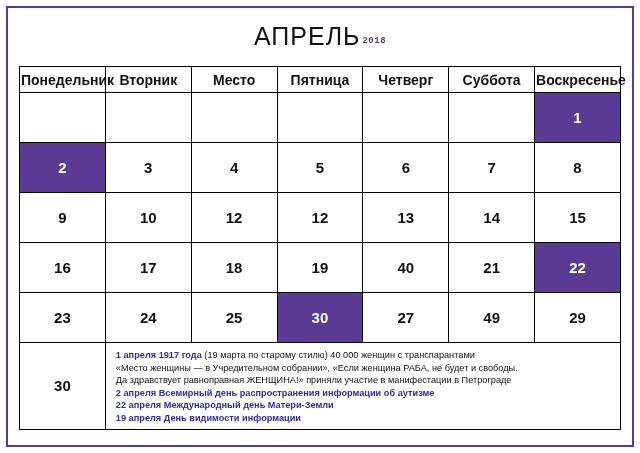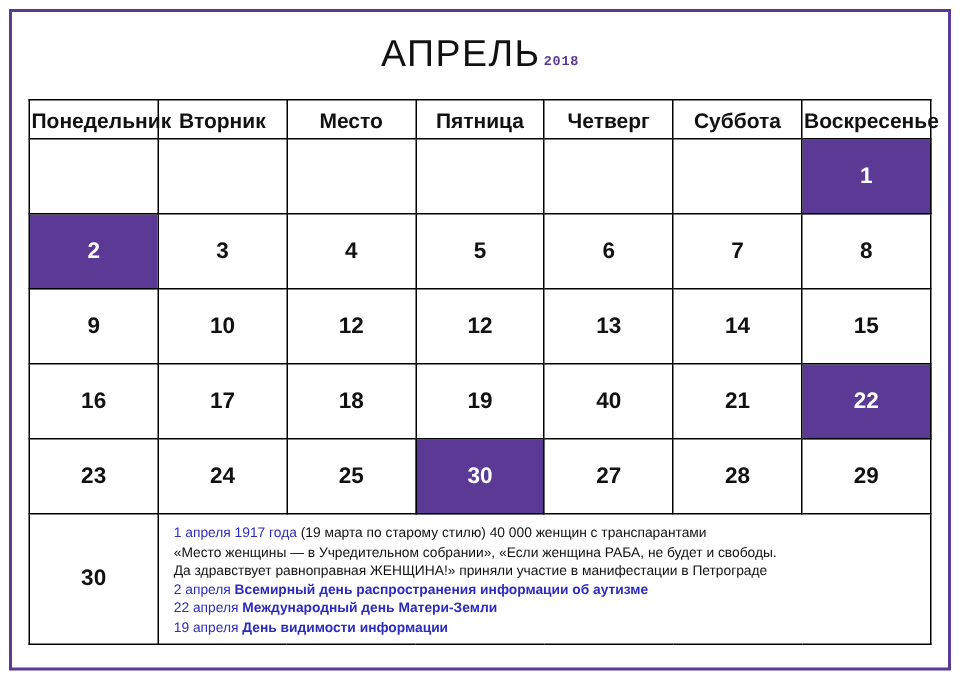--- a/index.html
+++ b/index.html
@@ -104,21 +104,21 @@
   }
   .note-line {
     font-size: 9.2px;
     line-height: 12.6px;
     color: #111111;
     font-weight: normal;
     text-align: left;
   }
   .note-line .accent {
     color: #2b2bbf;
-    font-weight: normal;
+    font-weight: bold;
   }
   .note-line.all-accent {
     color: #2b2bbf;
     font-weight: bold;
   }
 </style>
 </head>
 <body>
 
 <div class="page">
@@ -177,21 +177,21 @@
         <td>40</td>
         <td>21</td>
         <td class="filled">22</td>
       </tr>
       <tr>
         <td>23</td>
         <td>24</td>
         <td>25</td>
         <td class="filled">30</td>
         <td>27</td>
-        <td>28</td>
+        <td>49</td>
         <td>29</td>
       </tr>
       <tr>
         <td style="height:85px;">30</td>
         <td class="notes" colspan="6">
           <div class="note-line">
             <span class="accent">1 апреля 1917 года</span><span> (19 марта по старому стилю) 40 000 женщин с транспарантами</span>
           </div>
           <div class="note-line">
             <span class="accent"></span><span>«Место женщины — в Учредительном собрании», «Если женщина РАБА, не будет и свободы.</span>

